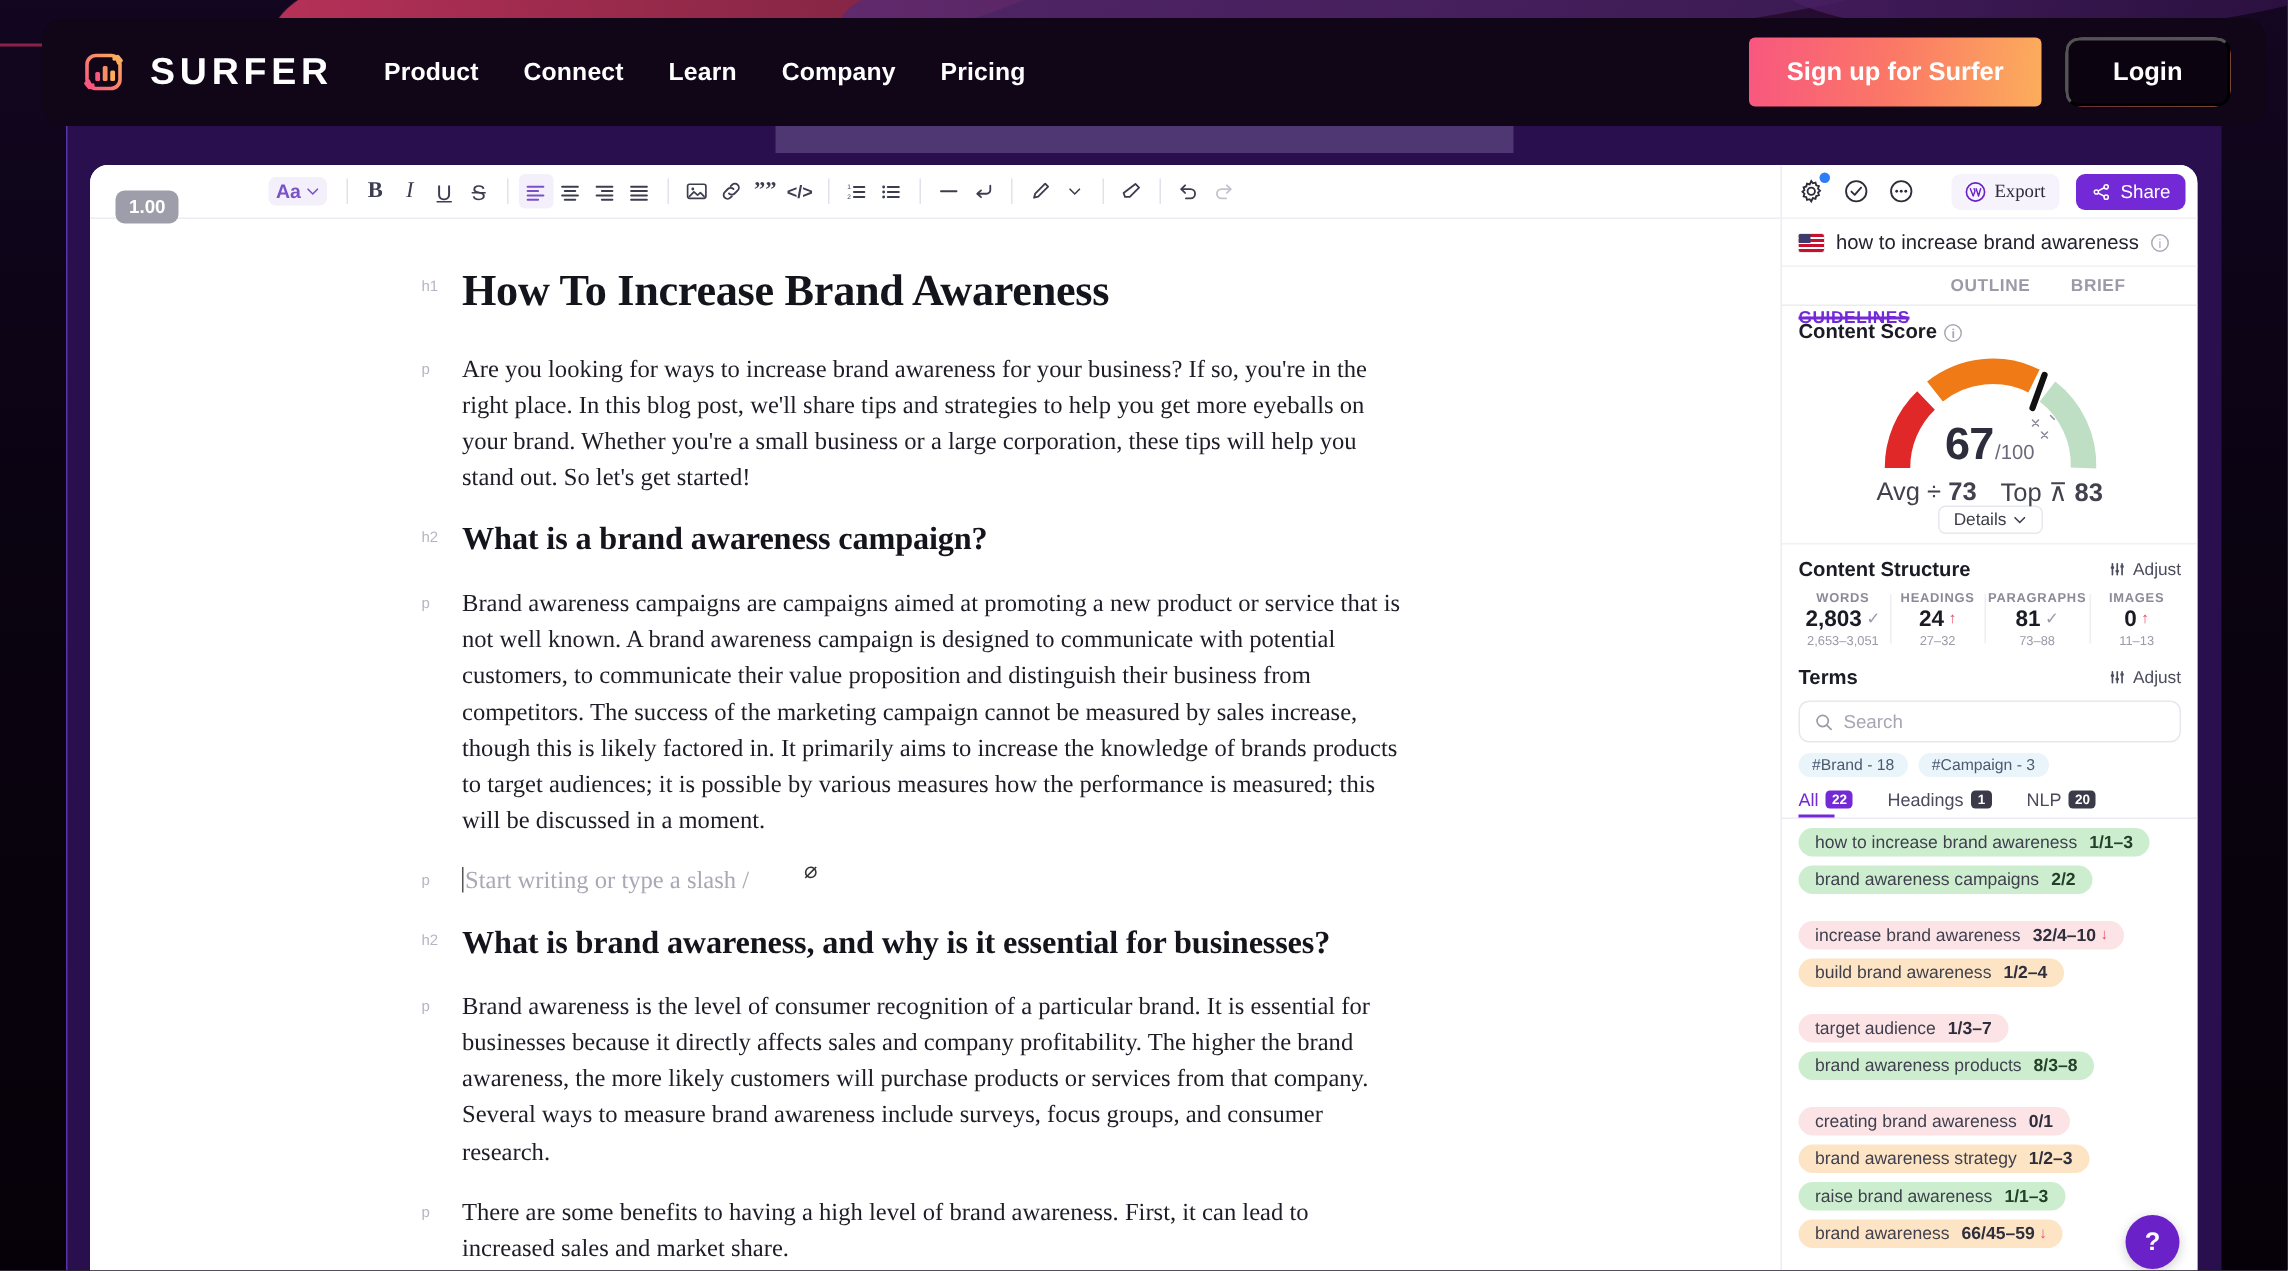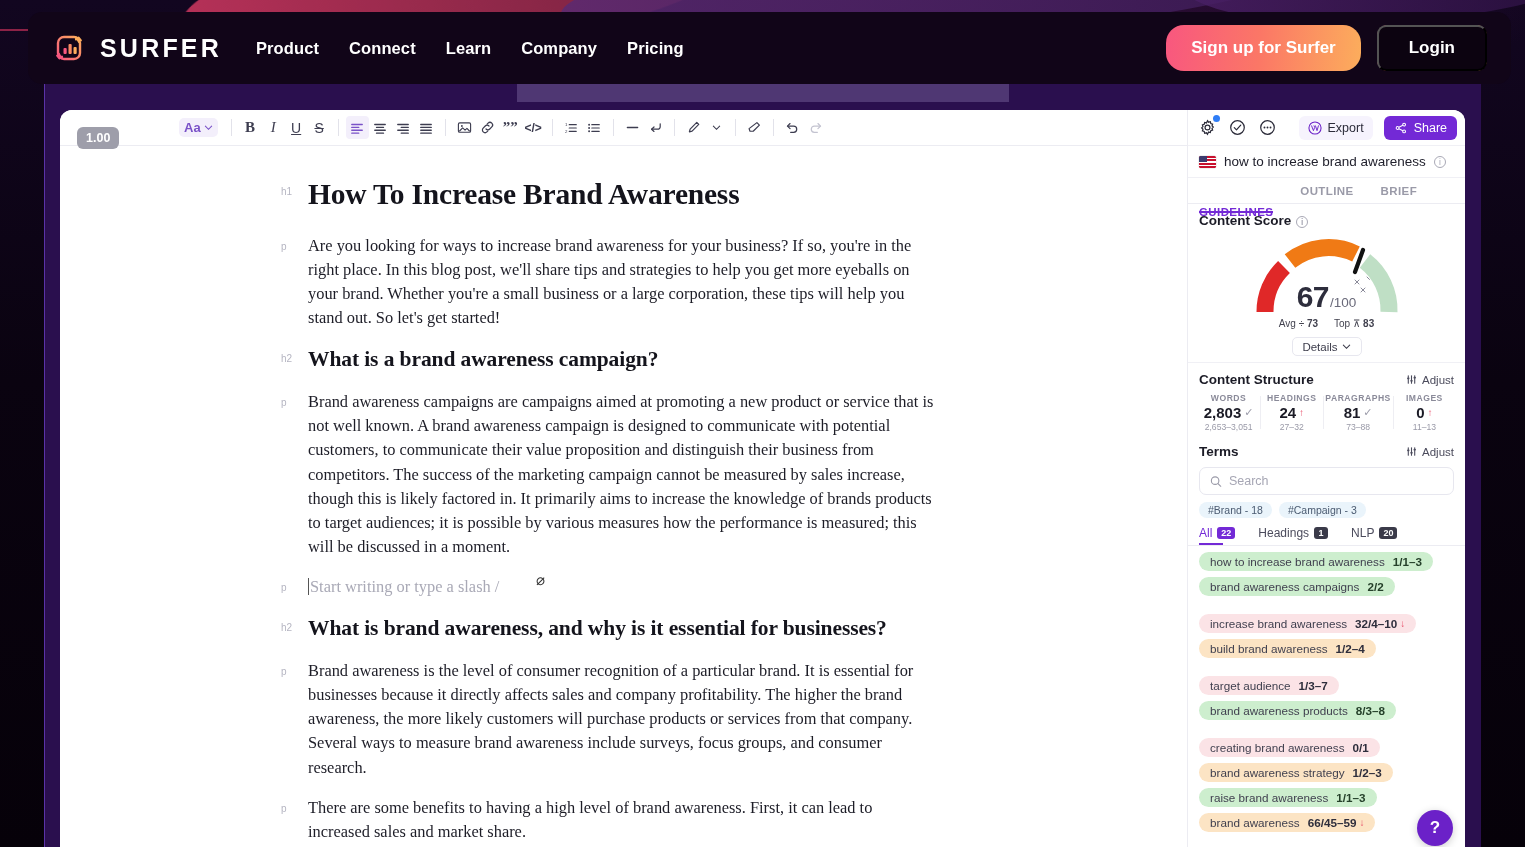--- a/index.html
+++ b/index.html
@@ -76,21 +76,21 @@
   .brand-name {
     color: #fff; font-size: 25px; font-weight: 700; letter-spacing: 3.2px;
   }
   .nav-links { display: flex; align-items: center; gap: 30px; }
   .nav-link {
     color: #ffffff; font-size: 16.5px; font-weight: 700; cursor: pointer;
     letter-spacing: .1px;
   }
   .nav-right { margin-left: auto; display: flex; align-items: center; gap: 16px; }
   .btn-signup {
-    height: 46px; padding: 0 25px; border-radius: 18px;
+    height: 46px; padding: 0 25px; border-radius: 4px;
     background: linear-gradient(95deg, #f8577f 0%, #fb7766 48%, #fcad5c 100%);
     color: #fff; font-size: 17px; font-weight: 700;
     display: flex; align-items: center; justify-content: center; cursor: pointer;
     border: none;
   }
   .btn-login {
     height: 46px; padding: 0 30px; border-radius: 9px;
     background: #0c0310; color: #fff; font-size: 17px; font-weight: 700;
     display: flex; align-items: center; justify-content: center; cursor: pointer;
     position: relative;
@@ -190,21 +190,21 @@
     width: 19px; height: 19px; display: flex; align-items: center; justify-content: center;
     color: #2c2c3a; cursor: pointer; position: relative;
   }
   .blue-dot {
     position: absolute; right: -3px; top: -3px; width: 7px; height: 7px;
     border-radius: 50%; background: #2f7df6;
   }
   .btn-export {
     margin-left: auto; height: 24px; display: flex; align-items: center; gap: 6px;
     background: #f6f3fd; border-radius: 6px; padding: 0 9px;
-    font-size: 12.5px; color: #2c2c3a; font-weight: 500; cursor: pointer;
+    font-size: 12.5px; color: #2c2c3a; font-weight: 500; cursor: pointer; font-family: Liberation Serif, serif;
   }
   .btn-share {
     height: 24px; display: flex; align-items: center; gap: 6px;
     background: #7329d6; border-radius: 6px; padding: 0 10px;
     font-size: 12.5px; color: #fff; font-weight: 500; cursor: pointer;
   }
   .sb-kw {
     height: 32px; display: flex; align-items: center; gap: 8px; padding: 0 11px;
     border-bottom: 1px solid #f0f0f5;
   }
@@ -253,21 +253,21 @@
   .gauge-wrap { position: relative; height: 98px; margin-top: 2px; }
   .gauge { position: absolute; left: 50%; transform: translateX(-50%); top: 0; }
   .gauge-num {
     position: absolute; left: 50%; transform: translateX(-50%); top: 46px;
     display: flex; align-items: baseline; gap: 1px;
   }
   .gauge-num .big { font-size: 30px; font-weight: 700; color: #2d2d3c; letter-spacing: -.5px; }
   .gauge-num .small { font-size: 13.5px; color: #6a6a7a; font-weight: 500; }
   .gauge-stats {
     position: absolute; left: 50%; transform: translateX(-50%); top: 84px;
-    display: flex; gap: 16px; font-size: 10px; color: #42424f; white-space: nowrap; justify-content: flex-end;
+    display: flex; gap: 16px; font-size: 17px; color: #42424f; white-space: nowrap; justify-content: flex-end;
   }
   .gauge-stats b { font-weight: 600; }
   .details-btn {
     margin: 5px auto 0 auto; width: 70px; height: 19px;
     border: 1px solid #e7e7ef; border-radius: 5px;
     display: flex; align-items: center; justify-content: center; gap: 4px;
     font-size: 11.5px; color: #3c3c4b; cursor: pointer; background: #fff;
   }
   .sec-divider { height: 1px; background: #f0f0f5; margin: 6px 0 0 0; }
 

